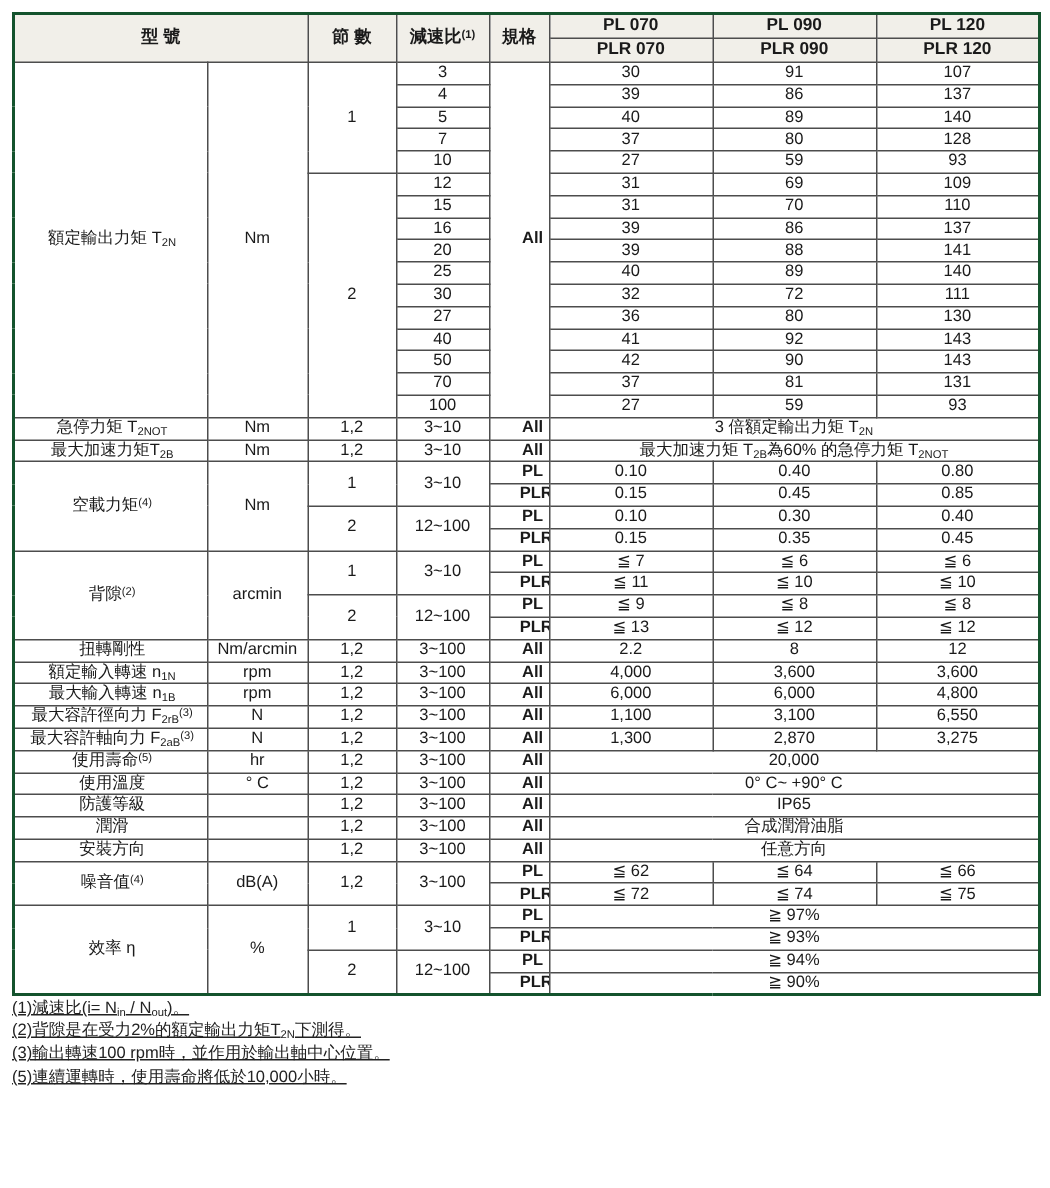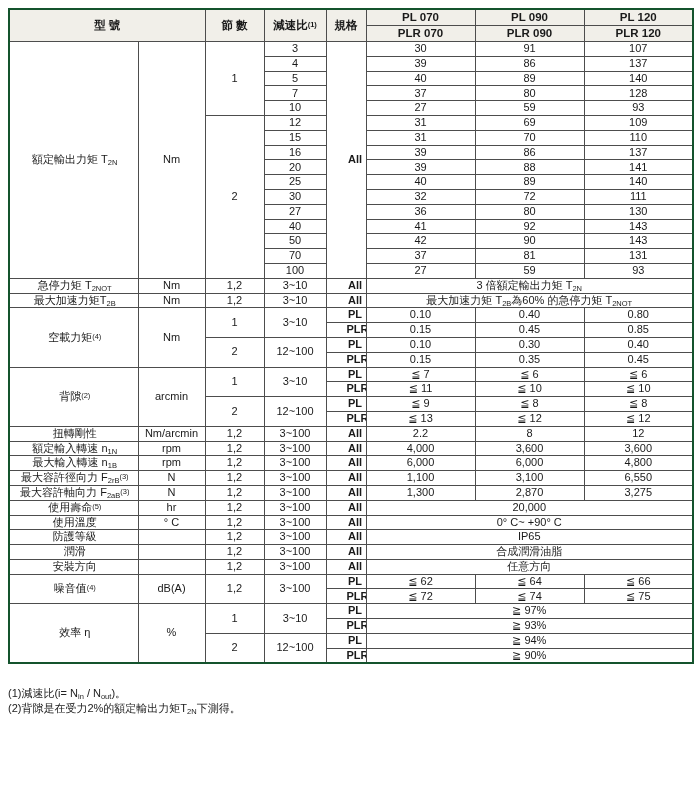--- a/index.html
+++ b/index.html
@@ -9,21 +9,21 @@
   .spec th,.spec td{border:1px solid #4d4d4d;font-size:11px;padding:0 2px;text-align:center;
     line-height:1.05;white-space:nowrap;overflow:hidden;}
   .spec thead th{background:#f1efe9;font-weight:bold;height:15px;font-size:11.5px;}
   .spec tbody tr{height:14.8px;}
   .spec tbody tr.sec td{border-top:1.5px solid #1a1a1a;}
   td.label{text-align:center;padding-left:4px;}
   td.spec{font-weight:bold;padding-left:20px;}
   td.stages,th.thickleft{border-left:1.5px solid #1a1a1a;}
   sub{font-size:7.5px;vertical-align:-2px;line-height:0;}
   sup{font-size:7.5px;vertical-align:2.5px;line-height:0;}
-  .notes{margin-top:22px;font-size:11px;line-height:15.2px;color:#222222;}
+  .notes{margin-top:1px;font-size:11px;line-height:15.2px;color:#222222;text-decoration:underline;}
 </style>
 </head>
 <body>
 
 <div class="page">
   <table class="spec">
     <colgroup>
       <col style="width:129px">
         <col style="width:67px">
         <col style="width:59px">
@@ -353,14 +353,16 @@
         </tr>
         <tr>
           <td class="spec">PLR</td>
           <td colspan="3" class="vspan">≧ 90%</td>
         </tr>
       </tbody>
   </table>
   <div class="notes">
       <div>(1)減速比(i= N<sub>in</sub> / N<sub>out</sub>)。</div>
       <div>(2)背隙是在受力2%的額定輸出力矩T<sub>2N</sub>下測得。</div>
+      <div>(3)輸出轉速100 rpm時，並作用於輸出軸中心位置。</div>
+      <div>(5)連續運轉時，使用壽命將低於10,000小時。</div>
     </div>
 </div>
 
 </body></html>

